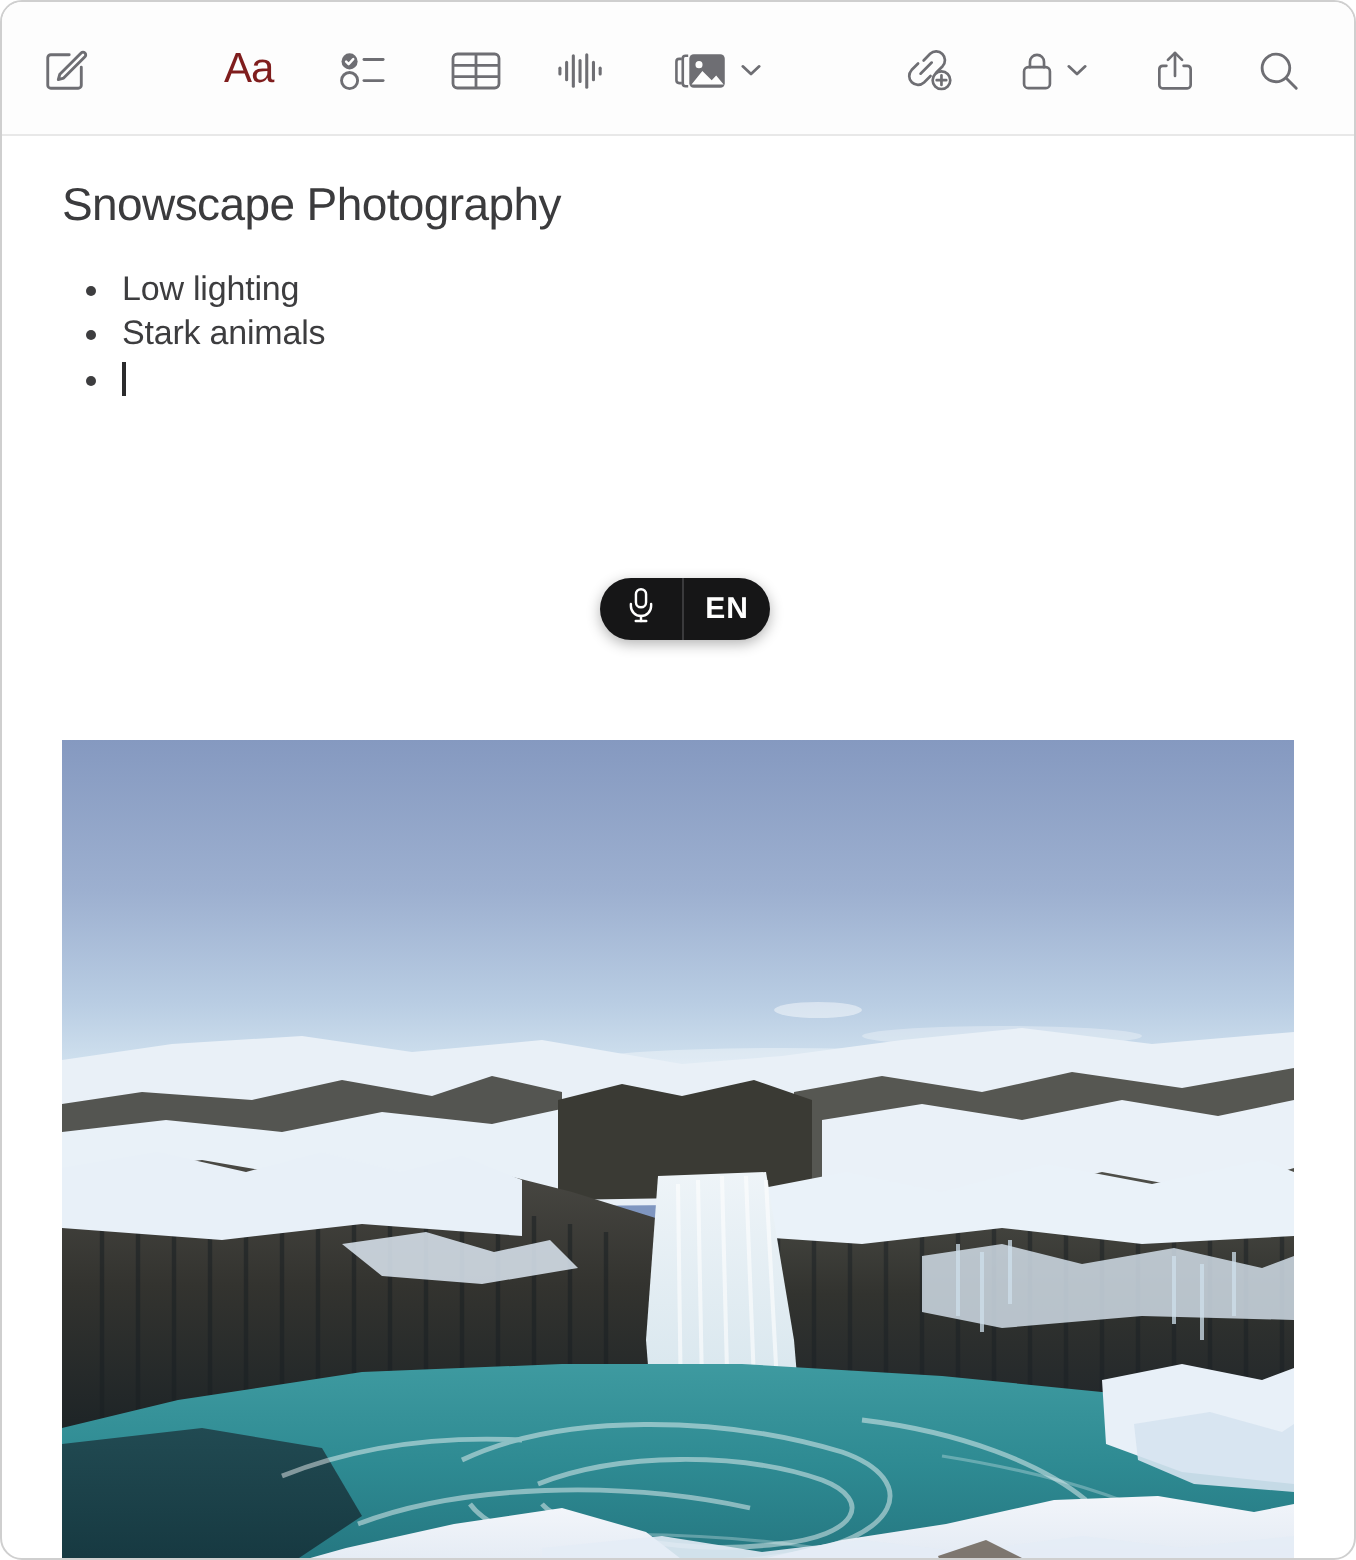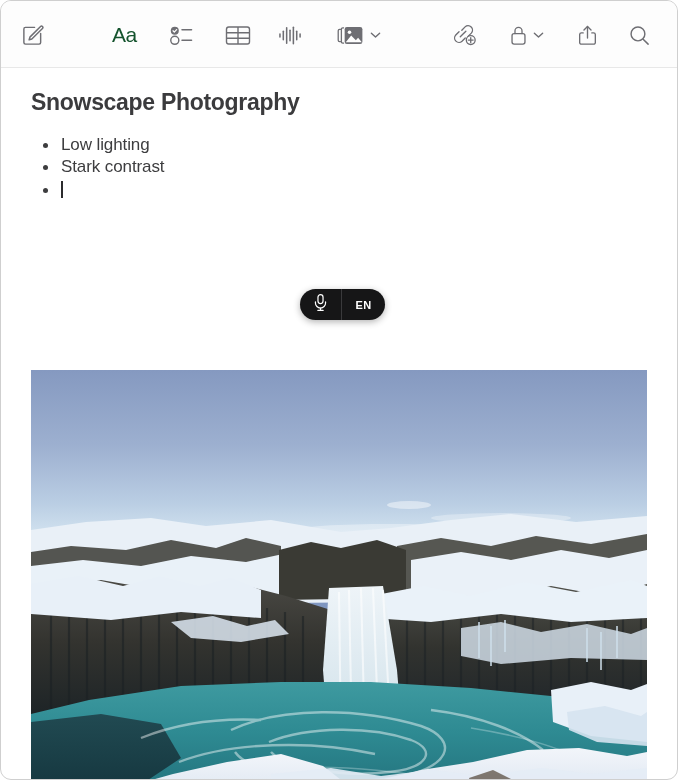--- a/index.html
+++ b/index.html
@@ -45,21 +45,21 @@
     display: inline-block;
   }
 
   
   #note-body {
     padding: 0 30px;
     position: relative;
   }
   #note-title {
     font-size: 23px;
-    font-weight: bold;
+    font-weight: normal;
     color: #3b3b3d;
     letter-spacing: -0.3px;
     margin: 21px 0 0 0;
     line-height: 1.2;
   }
   #bullet-list {
     list-style: none;
     margin: 17px 0 0 0;
     padding: 0;
   }
@@ -108,21 +108,21 @@
     color: #ffffff;
   }
   #dictation-divider {
     width: 1px; height: 31px;
     background: #3a3a3c;
   }
   #dictation-lang-btn {
     min-width: 43px; height: 31px;
     display: flex; align-items: center; justify-content: center;
     color: #ffffff;
-    font-size: 11px;
+    font-size: 15px;
     font-weight: bold;
     letter-spacing: 0.4px;
     padding: 0 9px;
   }
 
   
   #note-photo {
     position: absolute;
     left: 30px;
     top: 281px;
@@ -143,21 +143,21 @@
     <div class="tb-btn" style="left:20px;">
       <span>
         <svg width="23" height="23" viewBox="0 0 24 24" fill="none" stroke="currentColor" stroke-width="1.5" stroke-linecap="round" stroke-linejoin="round">
           <path d="M14.2 3.5H4.6A1.6 1.6 0 0 0 3 5.1v14.3a1.6 1.6 0 0 0 1.6 1.6h14.3a1.6 1.6 0 0 0 1.6-1.6V10"></path>
           <path d="M20.4 2.6 9.3 13.7l-.8 2.8 2.8-.8L22.4 4.6a1.4 1.4 0 0 0-2-2z"></path>
         </svg>
       </span>
     </div>
 
     <div class="tb-btn" style="left:111px;">
-      <span style="font-size:21px;color:#14532d;letter-spacing:-0.5px;">Aa</span>
+      <span style="font-size:21px;color:#7f1d1d;letter-spacing:-0.5px;">Aa</span>
     </div>
 
     <div class="tb-btn" style="left:168px;">
       <span>
         <svg width="25" height="23" viewBox="0 0 26 24" fill="none" stroke="currentColor" stroke-width="1.5" stroke-linecap="round">
           <circle cx="6" cy="7" r="4.2" fill="currentColor" stroke="none"></circle>
           <path d="M4.2 7.1 5.5 8.4 7.9 5.8" stroke="#fdfdfd" stroke-width="1.3" stroke-linejoin="round"></path>
           <circle cx="6" cy="17" r="4.2"></circle>
           <path d="M13.5 6h10"></path>
           <path d="M13.5 17h10"></path>
@@ -251,21 +251,21 @@
     </div>
 
   </div>
 
   <div id="note-body">
 
     <h1 id="note-title">Snowscape Photography</h1>
 
     <ul id="bullet-list">
       <li><span>Low lighting</span></li>
-      <li><span>Stark contrast</span></li>
+      <li><span>Stark animals</span></li>
       <li><span class="caret"></span></li>
     </ul>
 
     <div id="dictation-pill">
       <div id="dictation-mic-btn">
         <span>
           <svg width="15" height="19" viewBox="0 0 16 20" fill="none" stroke="currentColor" stroke-width="1.3" stroke-linecap="round">
             <rect x="5.3" y="1.6" width="5.4" height="9.6" rx="2.7"></rect>
             <path d="M2.6 9.4v1.1a5.4 5.4 0 0 0 10.8 0V9.4"></path>
             <path d="M8 15.9v2.6"></path>

